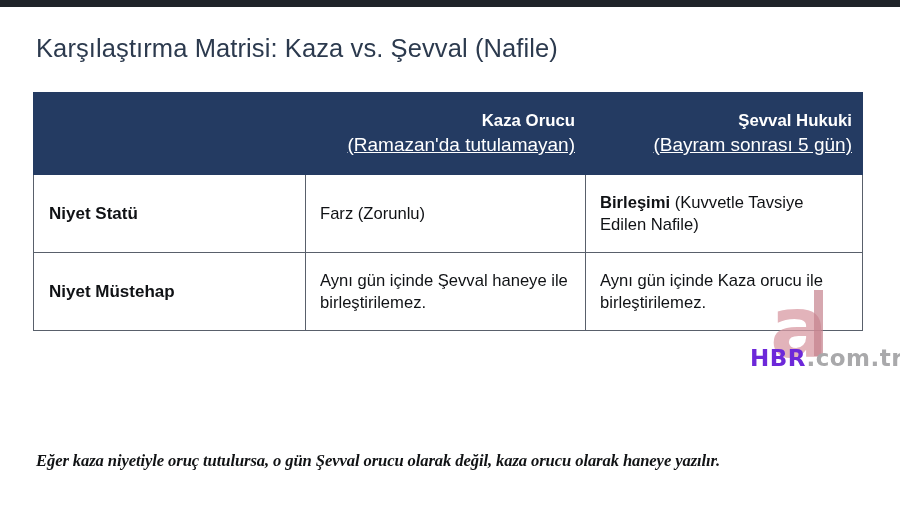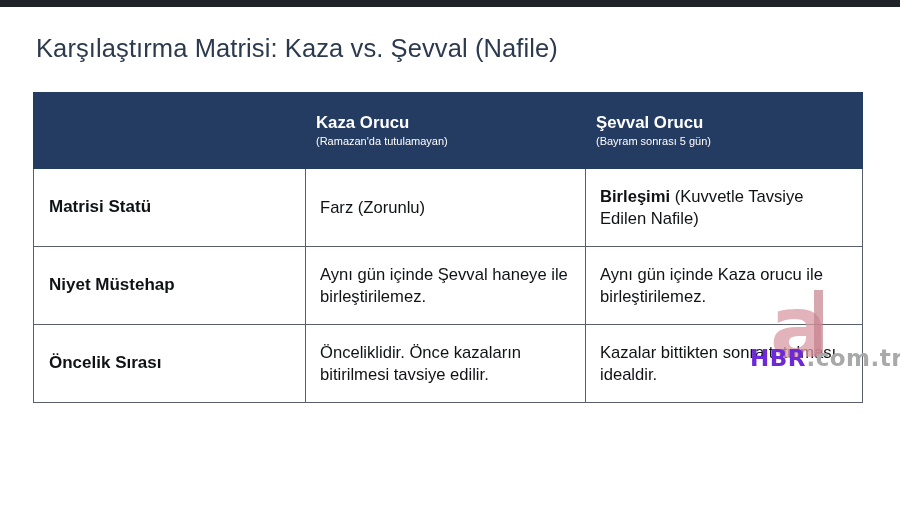--- a/index.html
+++ b/index.html
@@ -66,35 +66,36 @@
   .col-kaza   { width: 280px; }
   .col-sevval { width: 277px; }
 
   
   .matrix thead th {
     background: #243b62;
     border-color: #243b62;
     color: #ffffff;
     height: 76px;
     padding: 17px 10px;
-    text-align: left;
+    text-align: right;
     font-weight: 400;
     font-size: 16.5px;
     line-height: 1.32;
   }
   .matrix thead th.corner { background: #243b62; }
   .matrix thead th .hd-main {
     display: block;
     font-weight: 700;
     font-size: 16.8px;
   }
   .matrix thead th .hd-sub {
     display: block;
     font-weight: 400;
-    font-size: 11px;
+    font-size: 19px;
+    text-decoration: underline;
   }
 
   
   .matrix tbody td {
     height: 78px;
     padding: 8px 14px;
     font-size: 16.6px;
     line-height: 1.30;
     color: #101215;
     background: #ffffff;
@@ -182,60 +183,52 @@
       <col class="col-sevval">
     </colgroup>
     <thead>
       <tr>
         <th class="corner"></th>
         <th>
           <span class="hd-main">Kaza Orucu</span>
           <span class="hd-sub">(Ramazan'da tutulamayan)</span>
         </th>
         <th>
-          <span class="hd-main">Şevval Orucu</span>
+          <span class="hd-main">Şevval Hukuki</span>
           <span class="hd-sub">(Bayram sonrası 5 gün)</span>
         </th>
       </tr>
     </thead>
     <tbody>
 
       <tr>
-        <td class="rowlabel">Matrisi Statü</td>
+        <td class="rowlabel">Niyet Statü</td>
         <td>
           <span class="strong"></span><span>Farz (Zorunlu)</span>
         </td>
         <td>
           <span class="strong">Birleşimi</span><span> (Kuvvetle Tavsiye Edilen Nafile)</span>
         </td>
       </tr>
 
       <tr>
         <td class="rowlabel">Niyet Müstehap</td>
         <td>
           <span class="strong"></span><span>Aynı gün içinde Şevval haneye ile birleştirilemez.</span>
         </td>
         <td>
           <span class="strong"></span><span>Aynı gün içinde Kaza orucu ile birleştirilemez.</span>
         </td>
       </tr>
 
-      <tr>
-        <td class="rowlabel">Öncelik Sırası</td>
-        <td>
-          <span class="strong"></span><span>Önceliklidir. Önce kazaların bitirilmesi tavsiye edilir.</span>
-        </td>
-        <td>
-          <span class="strong"></span><span>Kazalar bittikten sonra tutulması idealdir.</span>
-        </td>
-      </tr>
 
     </tbody>
   </table>
 
+  <p class="footnote">Eğer kaza niyetiyle oruç tutulursa, o gün Şevval orucu olarak değil, kaza orucu olarak haneye yazılır.</p>
 
   <div class="watermark">
     <span class="wm-a">a</span>
     <span class="wm-bar"></span>
     <span class="wm-text">
       <span class="wm-hbr">HBR</span><span class="wm-dom">.com.tr</span>
     </span>
   </div>
 
 </div>

